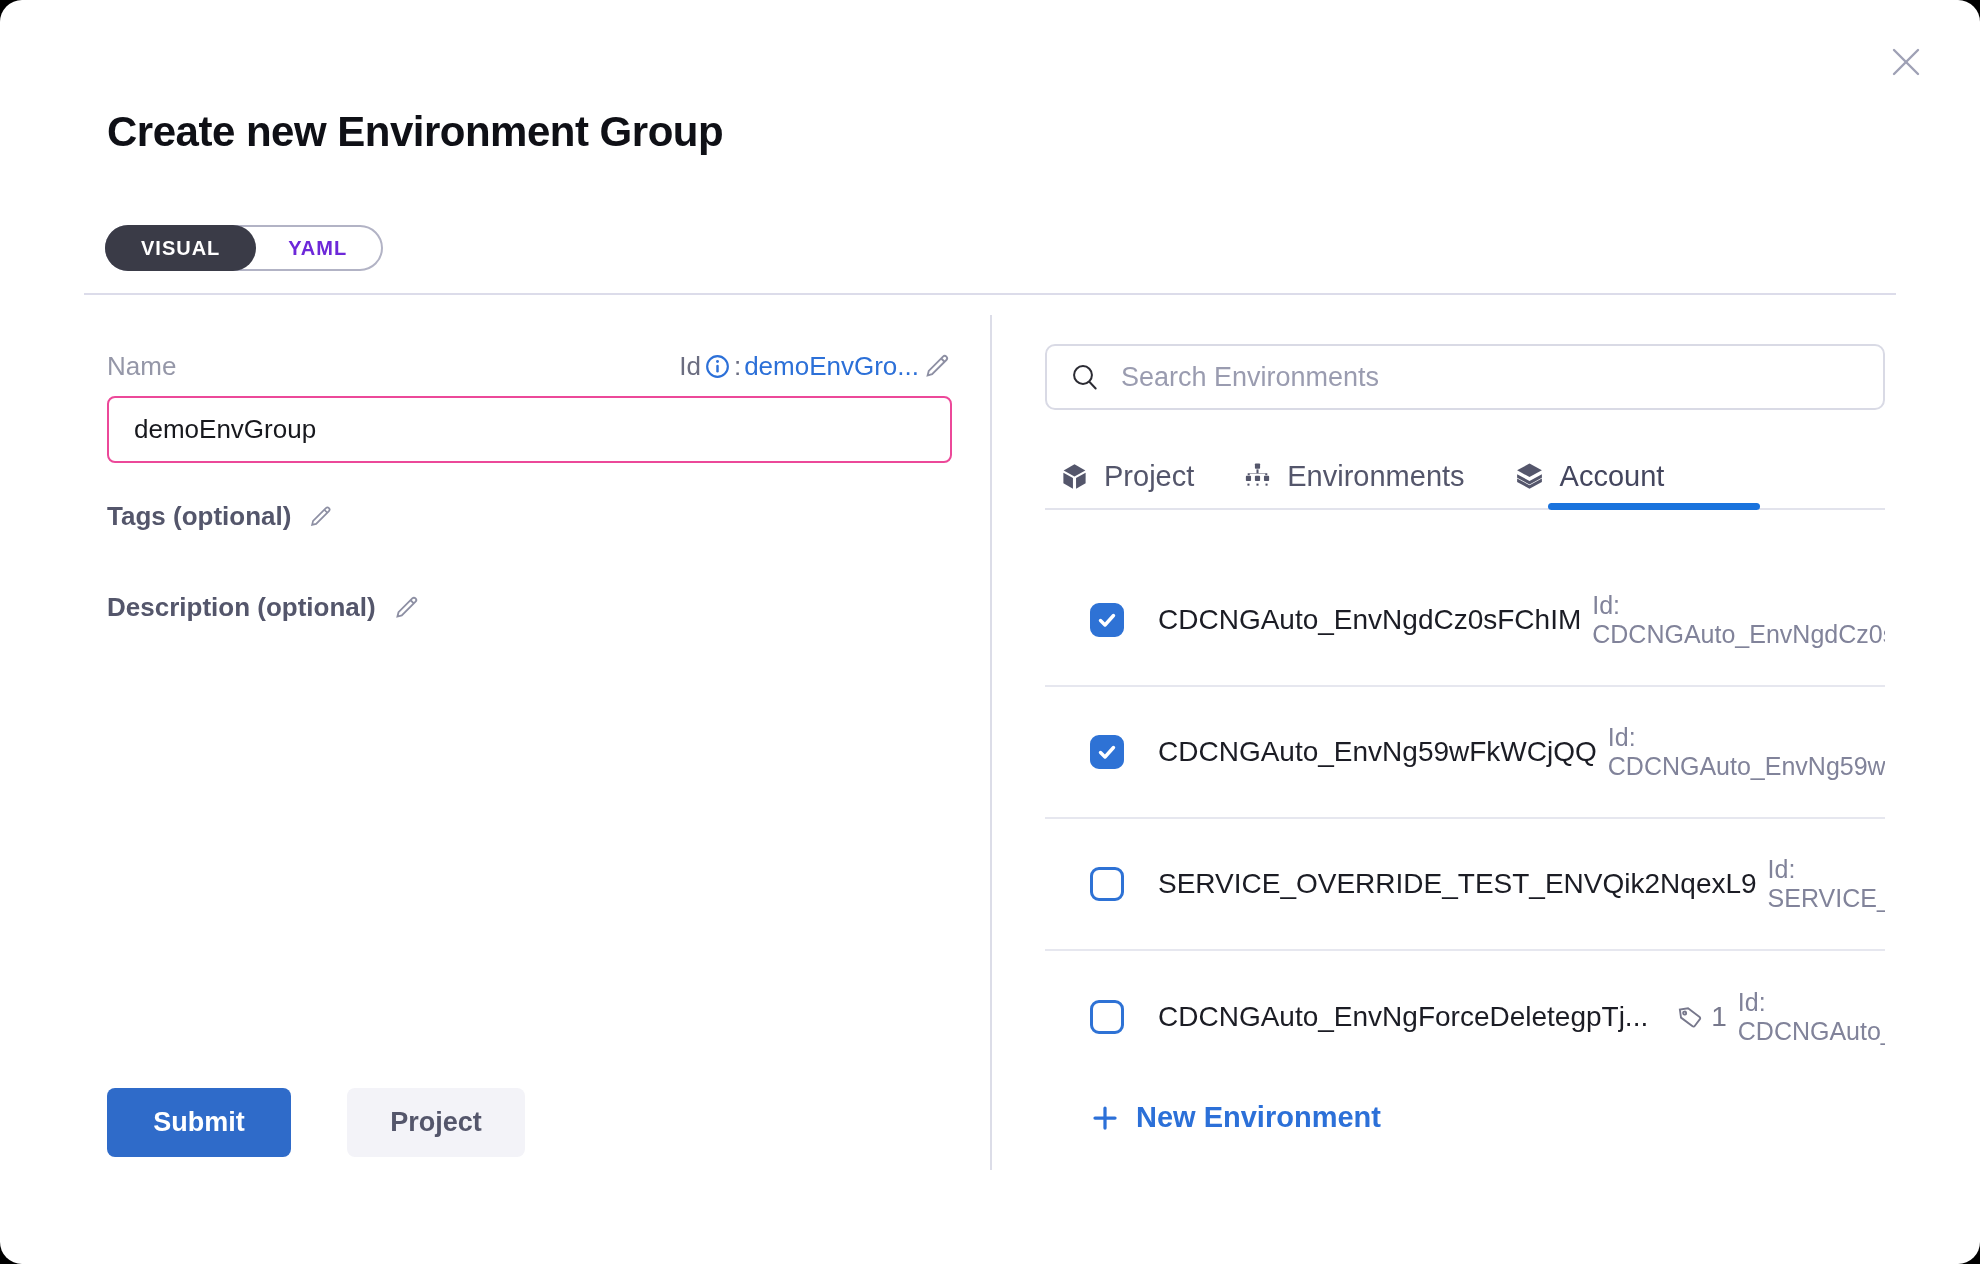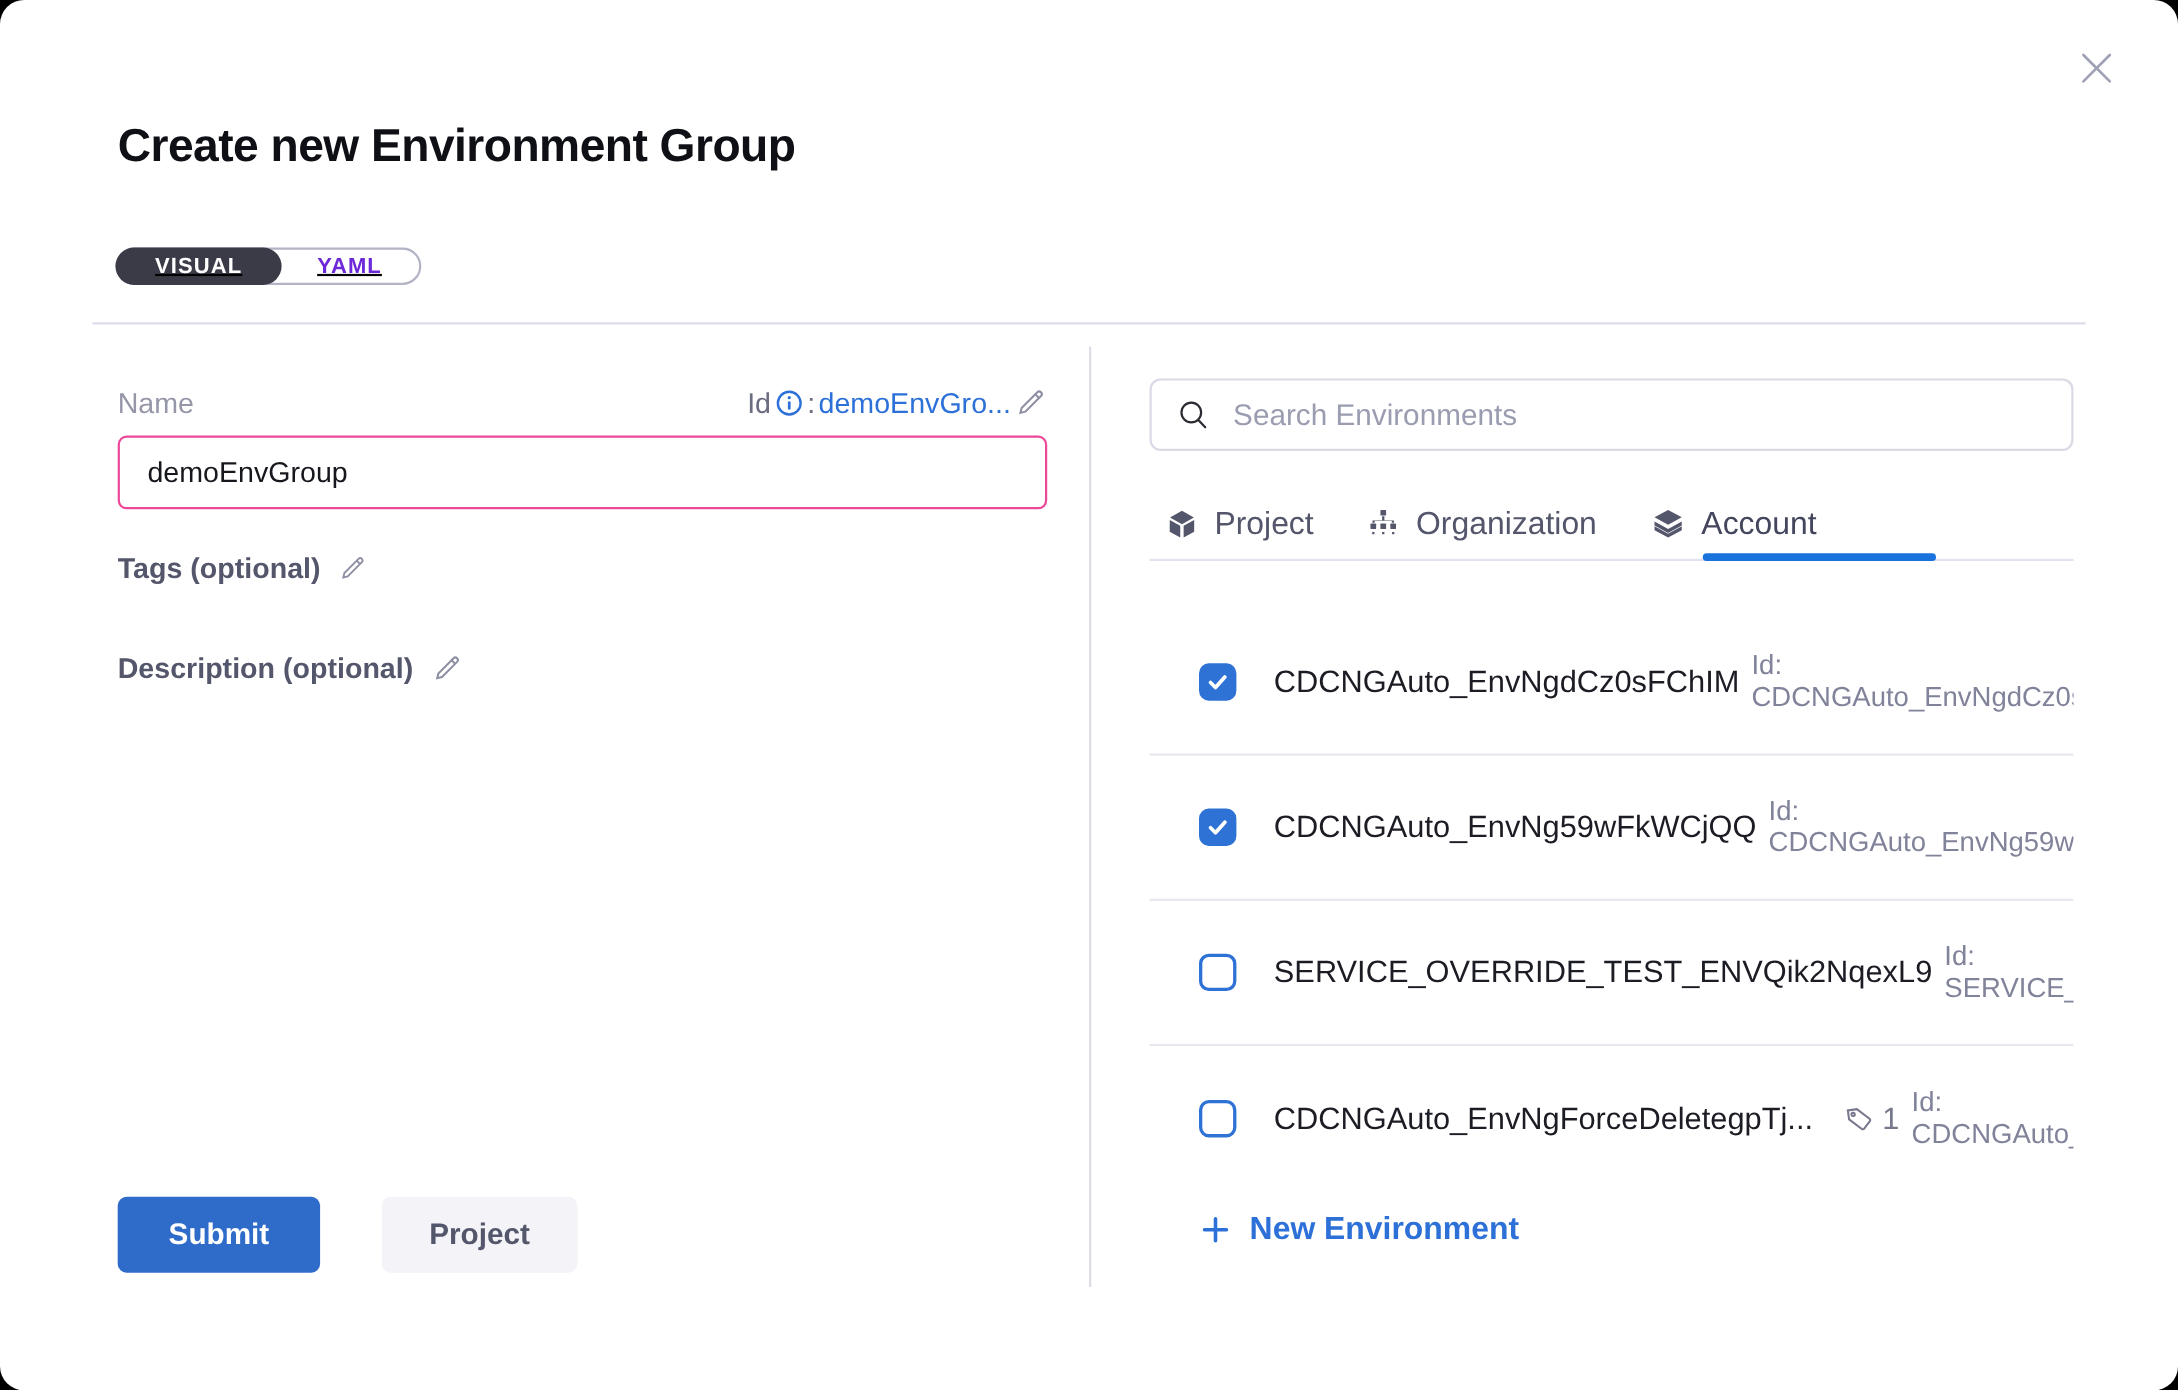--- a/index.html
+++ b/index.html
@@ -6,21 +6,21 @@
   *{box-sizing:border-box;font-family:"Liberation Sans","DejaVu Sans",sans-serif;}
   .modal{position:relative;width:1980px;height:1264px;background:#fff;border-radius:22px;overflow:hidden;padding-left:20px;}
 
   
   .close-btn{position:absolute;top:40px;right:52px;width:44px;height:44px;cursor:pointer;display:flex;align-items:center;justify-content:center;background:none;border:none;padding:0;}
 
   
   .title{position:absolute;left:107px;top:108px;font-size:42px;font-weight:700;color:#0f1016;letter-spacing:-0.5px;}
 
   
-  .mode-toggle{position:absolute;left:105px;top:225px;height:34px;display:flex;border:2px solid #b2b3c5;border-radius:999px;background:#fff;text-decoration:underline;}
+  .mode-toggle{position:absolute;left:105px;top:225px;height:46px;display:flex;border:2px solid #b2b3c5;border-radius:999px;background:#fff;}
   .mode-seg{display:flex;align-items:center;justify-content:center;font-size:20px;font-weight:700;letter-spacing:1px;padding:0 34px;border-radius:999px;cursor:pointer;}
   .mode-seg.active{background:#3a3b47;color:#fff;margin:-2px;padding:0 36px;}
   .mode-seg.inactive{color:#6d28d9;text-align:right;}
 
   .top-divider{position:absolute;left:84px;right:84px;top:293px;height:2px;background:#dcdcea;}
   .v-divider{position:absolute;left:990px;top:315px;width:2px;height:855px;background:#dcdde8;}
 
   
   .form-col{position:absolute;left:107px;top:348px;width:845px;}
   .name-row{display:flex;align-items:center;justify-content:space-between;height:36px;}
@@ -177,21 +177,21 @@
               <path d="M11.2 6.5h1.6v3h-1.6z"></path>
               <path d="M4.4 11v-1.6h15.2V11h-1.6V9.8H6V11z"></path>
               <rect x="3" y="11.5" width="4" height="4" rx="0.6"></rect>
               <rect x="10" y="11.5" width="4" height="4" rx="0.6"></rect>
               <rect x="17" y="11.5" width="4" height="4" rx="0.6"></rect>
               <rect x="4.2" y="17.5" width="1.6" height="1.6"></rect>
               <rect x="11.2" y="17.5" width="1.6" height="1.6"></rect>
               <rect x="18.2" y="17.5" width="1.6" height="1.6"></rect>
             </svg>
         </span>
-        <span>Organization</span>
+        <span>Environments</span>
       </div>
       <div class="scope-tab active">
         <span style="display:flex;">
           <svg width="33" height="33" viewBox="0 0 24 24" fill="#54566b">
               <path d="M12 2.6l9 4.9-9 4.9-9-4.9z"></path>
               <path d="M3 11.3l9 4.9 9-4.9v2.6l-9 4.9-9-4.9z" transform="translate(0,-1)"></path>
               <path d="M3 15.6l9 4.9 9-4.9v2.6l-9 4.9-9-4.9z" transform="translate(0,-2.2)"></path>
             </svg>
         </span>
         <span>Account</span>

